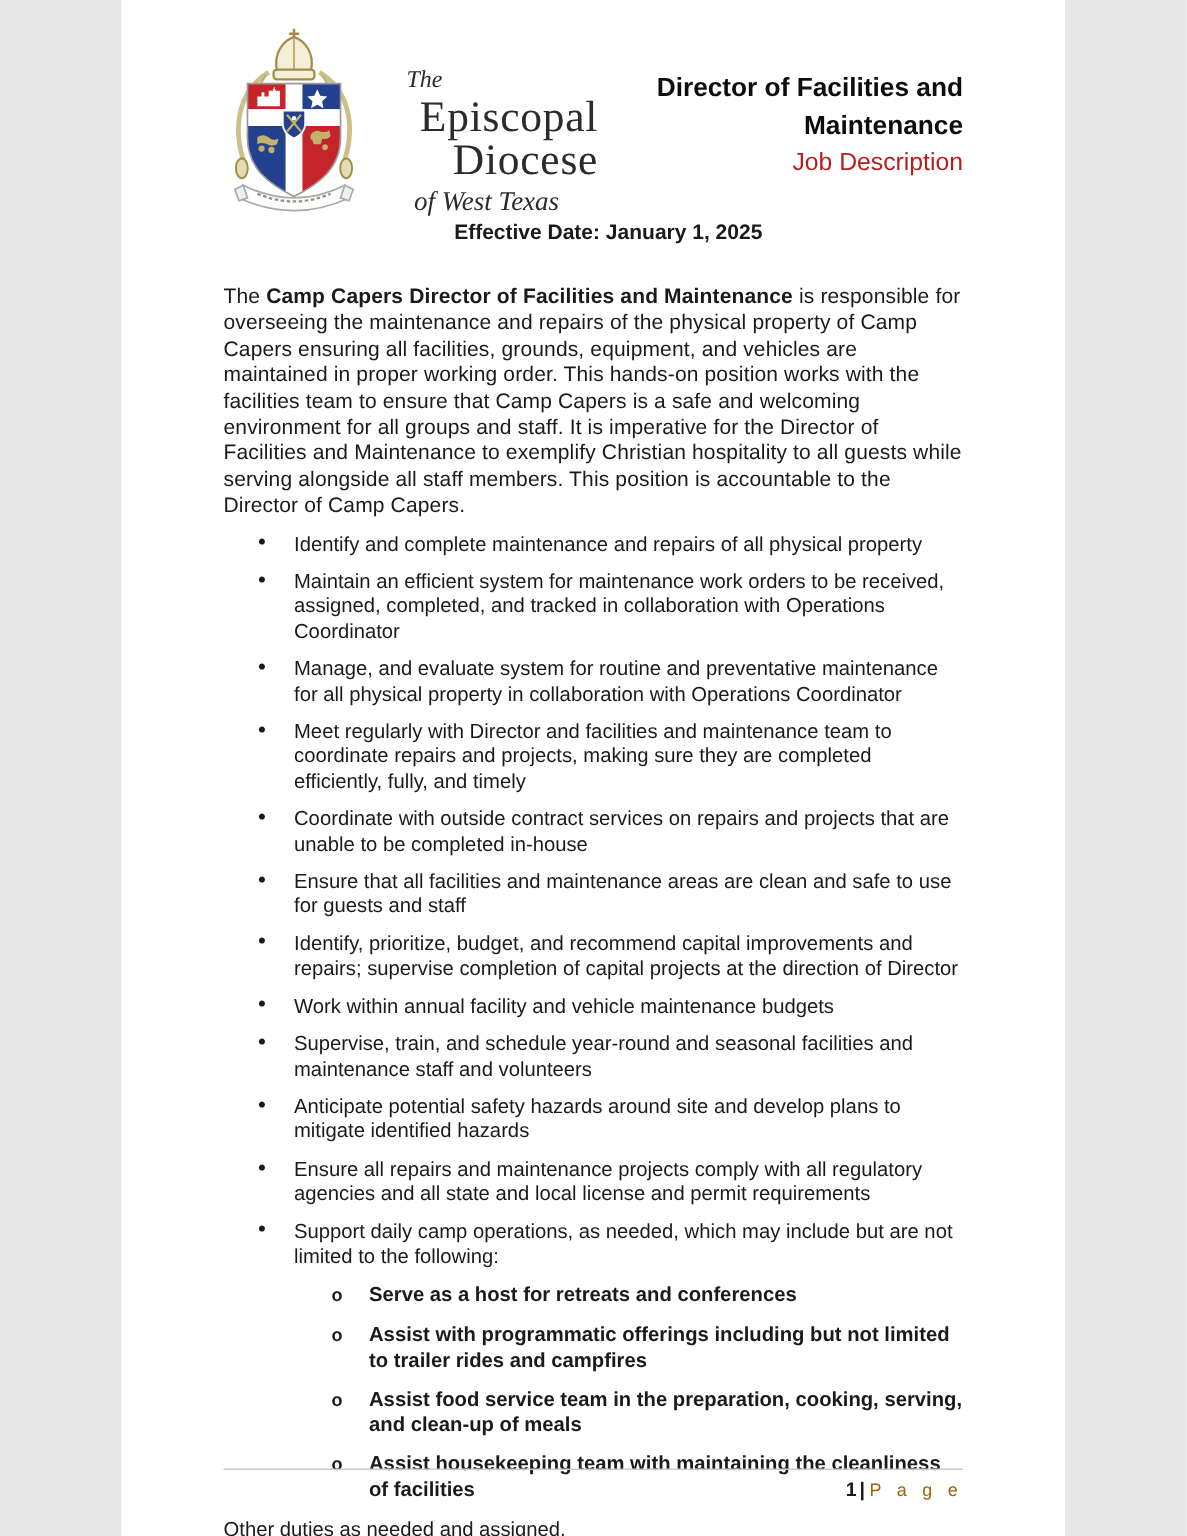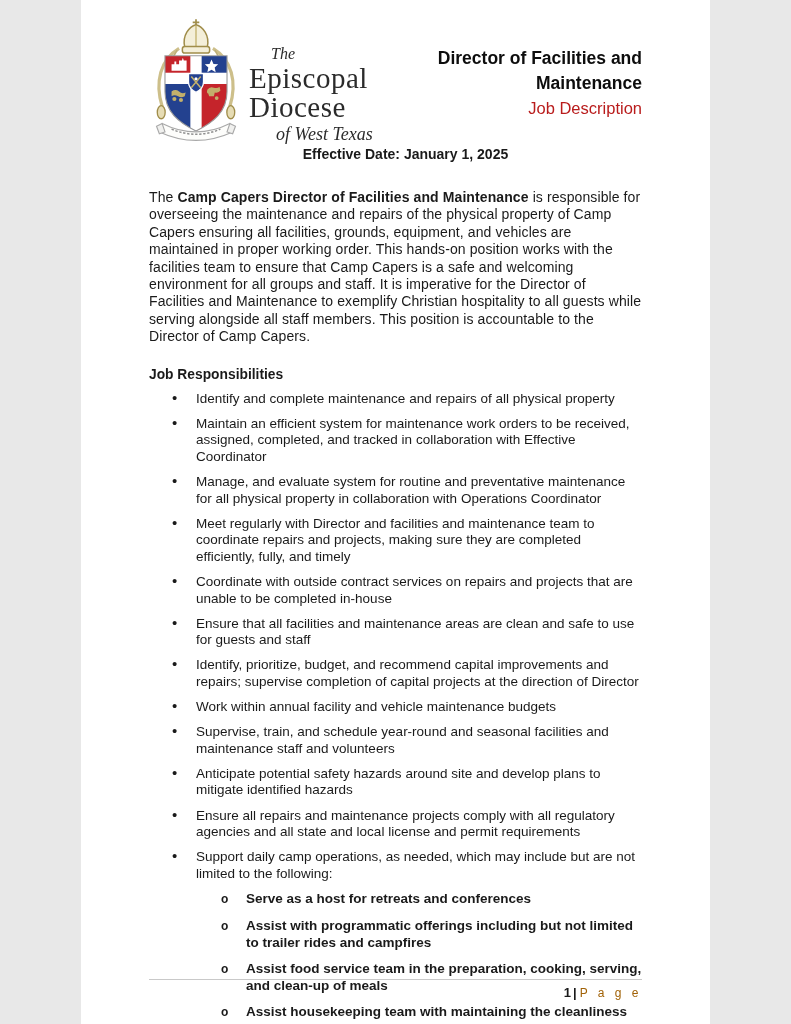--- a/index.html
+++ b/index.html
@@ -15,21 +15,21 @@
     padding: 20px 68px 0 68px;
     overflow: hidden;
   }
 
   
   .doc-header { display: flex; align-items: flex-start; height: 122px; }
   .logo-wrap { display: flex; align-items: flex-start; }
   .crest { flex: 0 0 auto; margin-top: -2px; }
   .logo-text { margin-left: 6px; margin-top: 26px; color: #2b2b2b; font-family: "Liberation Serif", serif; line-height: 1; }
   .logo-the { font-style: italic; font-size: 16px; padding-left: 22px; margin-bottom: 2px; }
-  .logo-main { font-size: 29px; letter-spacing: 0.5px; }
+  .logo-main { font-size: 29px; letter-spacing: 0.5px; text-align: right; }
   .logo-sub { font-style: italic; font-size: 18px; text-align: right; padding-right: 26px; margin-top: 3px; }
 
   .header-right { margin-left: auto; text-align: right; margin-top: 26px; line-height: 1.45; }
   .doc-title { font-size: 17.5px; font-weight: bold; color: #0d0d0d; }
   .doc-subtitle { font-size: 16.5px; color: #b91c1c; }
 
   .effective-date {
     text-align: center;
     font-weight: bold;
     font-size: 14px;
@@ -155,25 +155,24 @@
     <div class="header-right">
       <div class="doc-title">Director of Facilities and Maintenance</div>
       <div class="doc-subtitle">Job Description</div>
     </div>
   </header>
 
   <div class="effective-date">Effective Date: January 1, 2025</div>
 
   <p class="intro"><span>The </span><strong>Camp Capers Director of Facilities and Maintenance</strong><span> is responsible for overseeing the maintenance and repairs of the physical property of Camp Capers ensuring all facilities, grounds, equipment, and vehicles are maintained in proper working order. This hands-on position works with the facilities team to ensure that Camp Capers is a safe and welcoming environment for all groups and staff. It is imperative for the Director of Facilities and Maintenance to exemplify Christian hospitality to all guests while serving alongside all staff members. This position is accountable to the Director of Camp Capers.</span></p>
 
-  <h2 class="resp-heading">Job Responsibilities</h2>
 
   <ul class="resp-list" id="resp-list">
       <li>Identify and complete maintenance and repairs of all physical property</li>
-      <li>Maintain an efficient system for maintenance work orders to be received, assigned, completed, and tracked in collaboration with Effective Coordinator</li>
+      <li>Maintain an efficient system for maintenance work orders to be received, assigned, completed, and tracked in collaboration with Operations Coordinator</li>
       <li>Manage, and evaluate system for routine and preventative maintenance for all physical property in collaboration with Operations Coordinator</li>
       <li>Meet regularly with Director and facilities and maintenance team to coordinate repairs and projects, making sure they are completed efficiently, fully, and timely</li>
       <li>Coordinate with outside contract services on repairs and projects that are unable to be completed in-house</li>
       <li>Ensure that all facilities and maintenance areas are clean and safe to use for guests and staff</li>
       <li>Identify, prioritize, budget, and recommend capital improvements and repairs; supervise completion of capital projects at the direction of Director</li>
       <li>Work within annual facility and vehicle maintenance budgets</li>
       <li>Supervise, train, and schedule year-round and seasonal facilities and maintenance staff and volunteers</li>
       <li>Anticipate potential safety hazards around site and develop plans to mitigate identified hazards</li>
       <li>Ensure all repairs and maintenance projects comply with all regulatory agencies and all state and local license and permit requirements</li>
       <li>Support daily camp operations, as needed, which may include but are not limited to the following:<ul class="sub-list">

